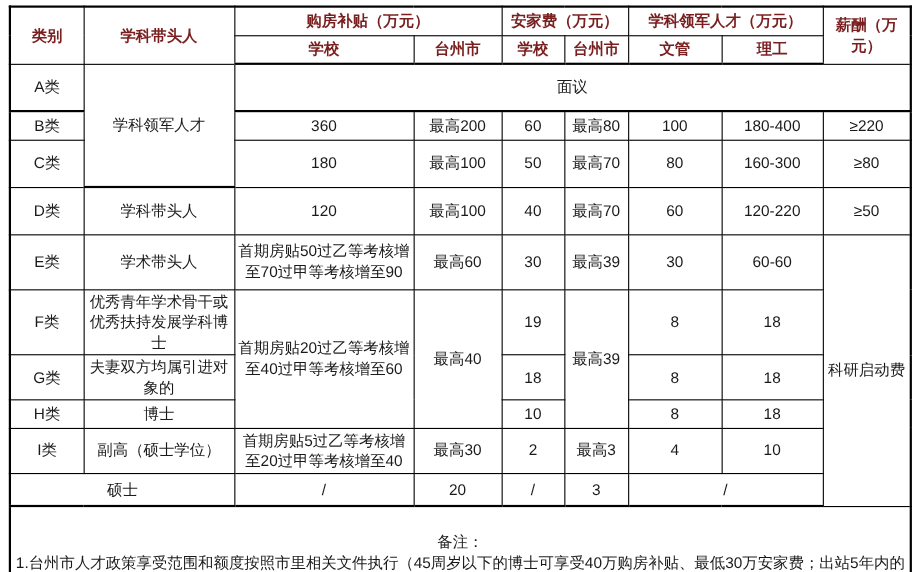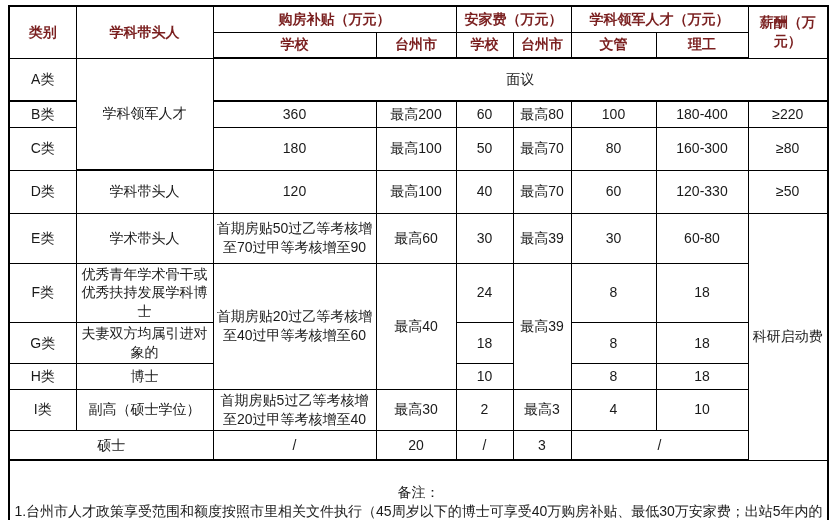--- a/index.html
+++ b/index.html
@@ -96,42 +96,42 @@
     </tr>
 
     <tr class="r25">
       <td>D类</td>
       <td>学科带头人</td>
       <td class="gl">120</td>
       <td>最高100</td>
       <td class="gl">40</td>
       <td>最高70</td>
       <td class="gl">60</td>
-      <td>120-330</td>
+      <td>120-220</td>
       <td class="gl">≥50</td>
     </tr>
 
     <tr class="r50">
       <td>E类</td>
       <td>学术带头人</td>
       <td class="gl">首期房贴50过乙等考核增至70过甲等考核增至90</td>
       <td>最高60</td>
       <td class="gl">30</td>
       <td>最高39</td>
       <td class="gl">30</td>
-      <td>60-80</td>
+      <td>60-60</td>
       <td class="gl" rowspan="6">科研启动费</td>
     </tr>
 
     <tr class="r56">
       <td>F类</td>
       <td>优秀青年学术骨干或优秀扶持发展学科博士</td>
       <td class="gl" rowspan="3">首期房贴20过乙等考核增至40过甲等考核增至60</td>
       <td rowspan="3">最高40</td>
-      <td class="gl">24</td>
+      <td class="gl">19</td>
       <td rowspan="3">最高39</td>
       <td class="gl">8</td>
       <td>18</td>
     </tr>
 
     <tr class="r39">
       <td>G类</td>
       <td>夫妻双方均属引进对象的</td>
       <td class="gl">18</td>
       <td class="gl">8</td>

